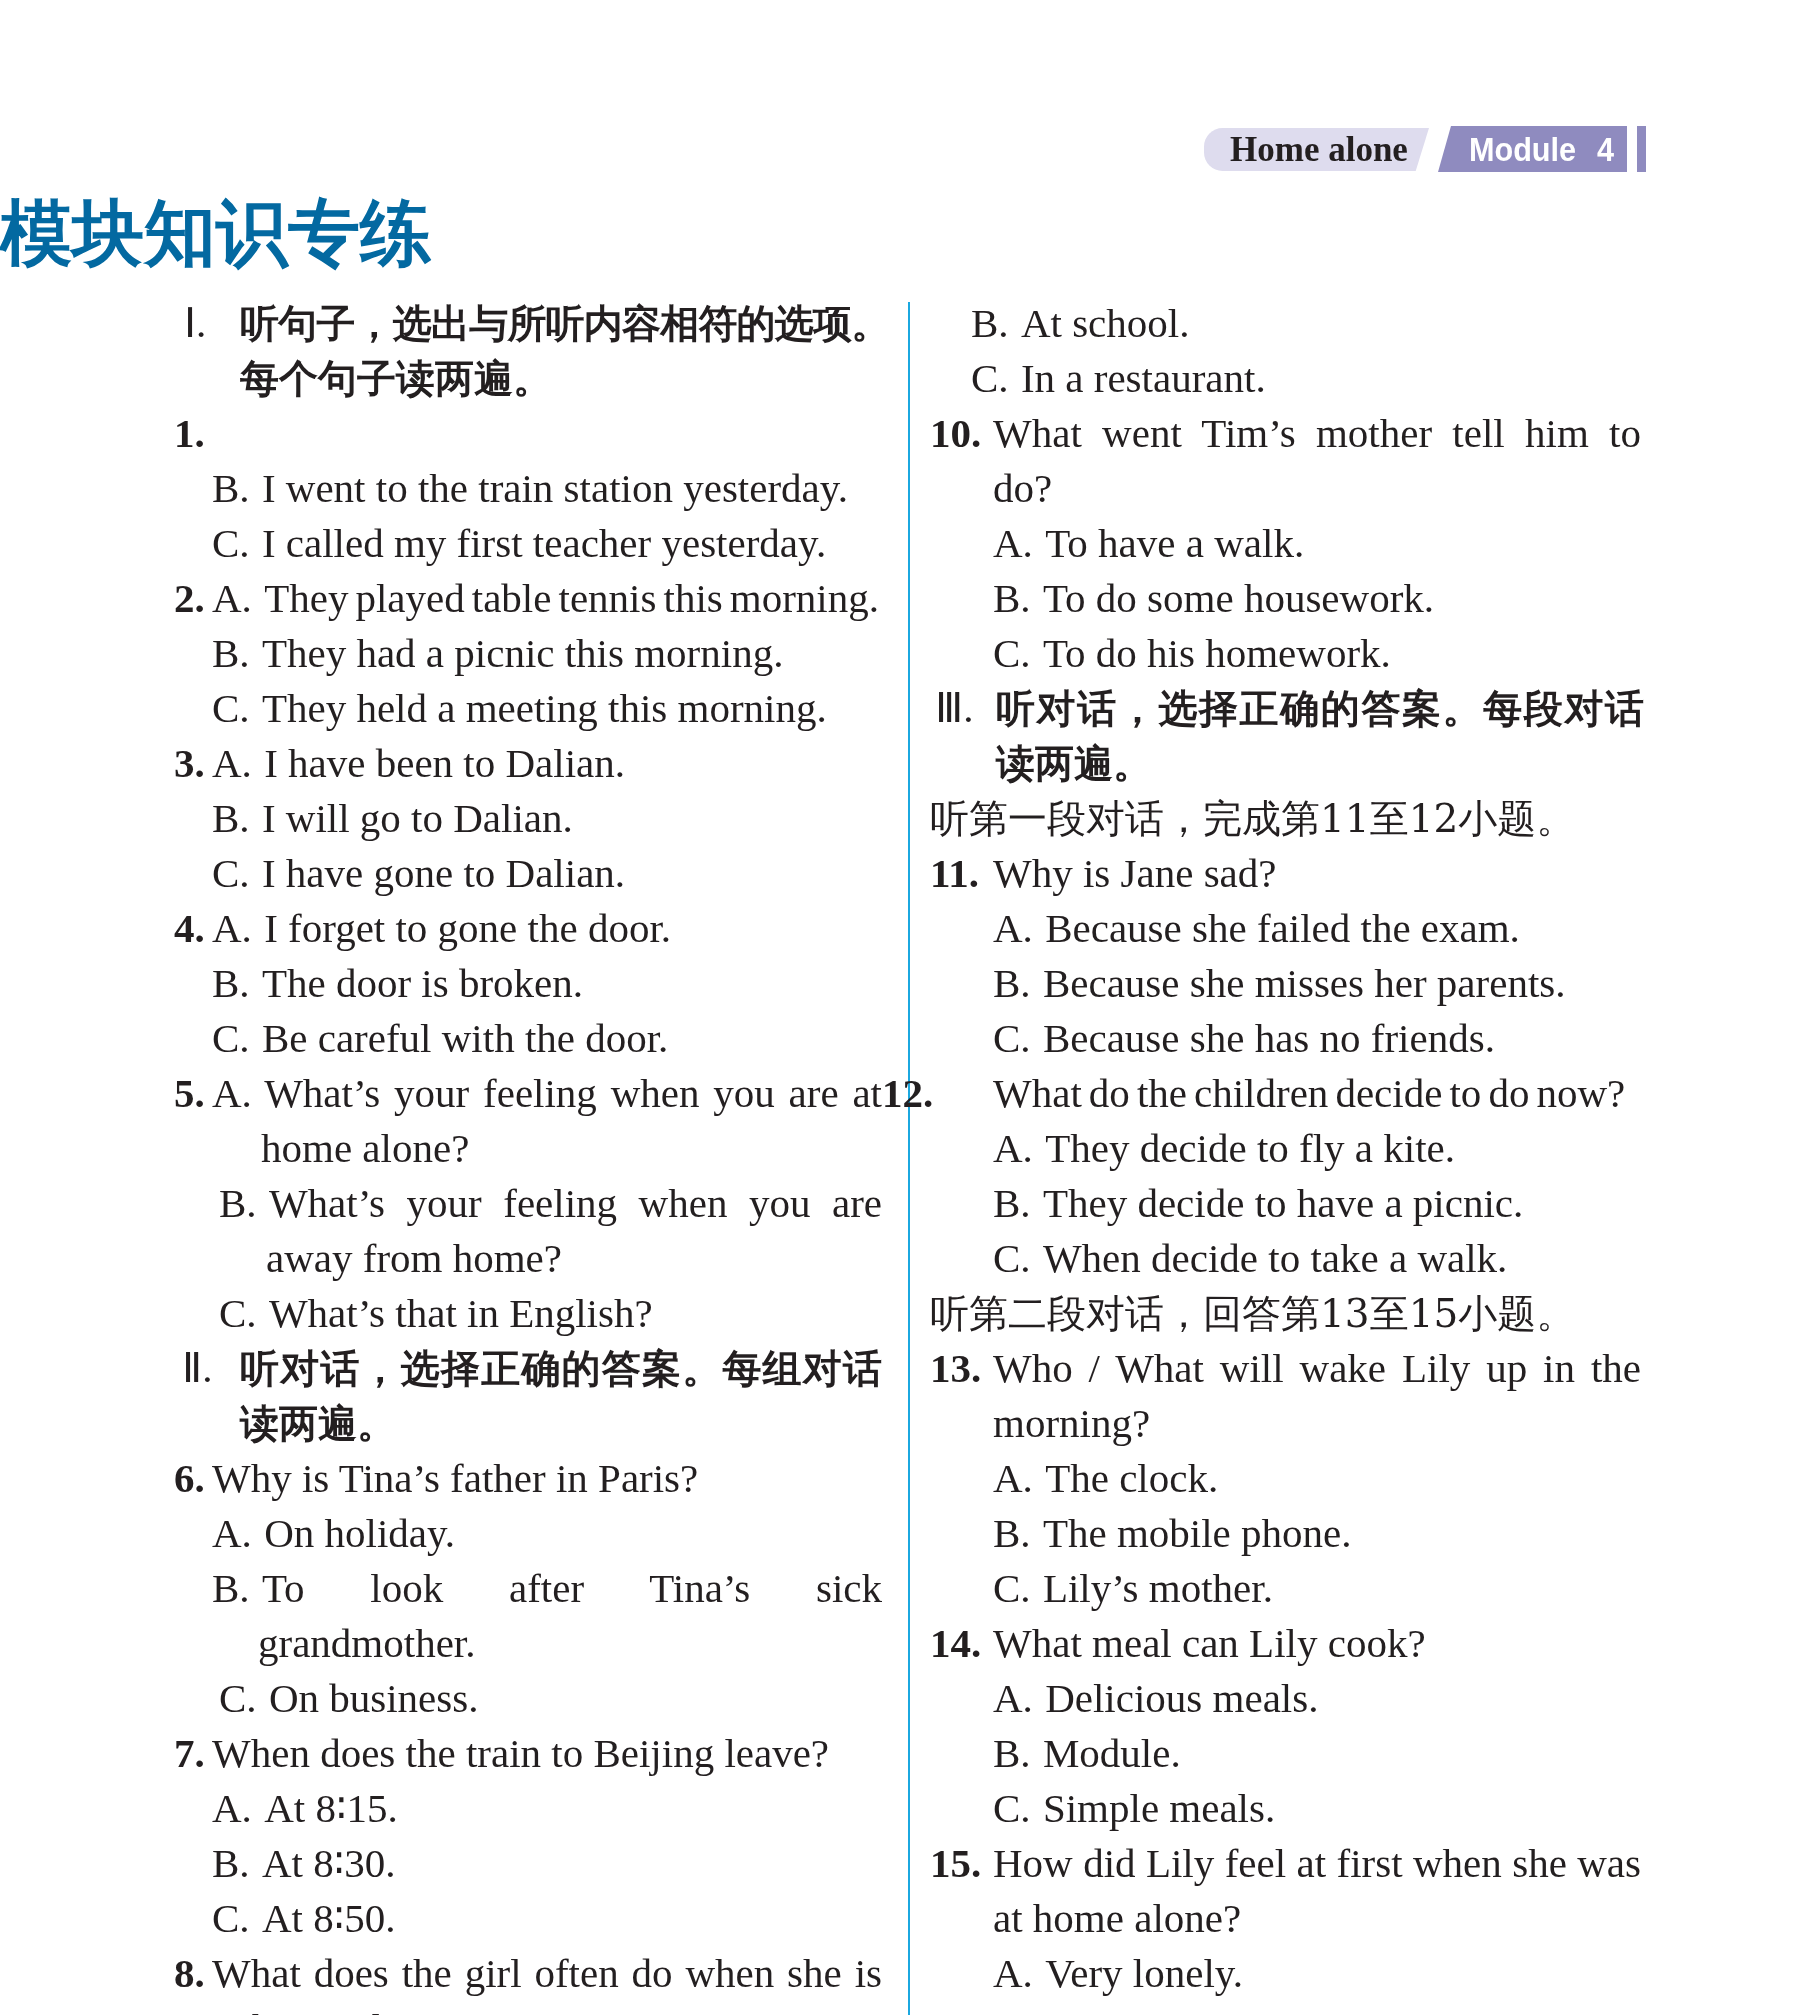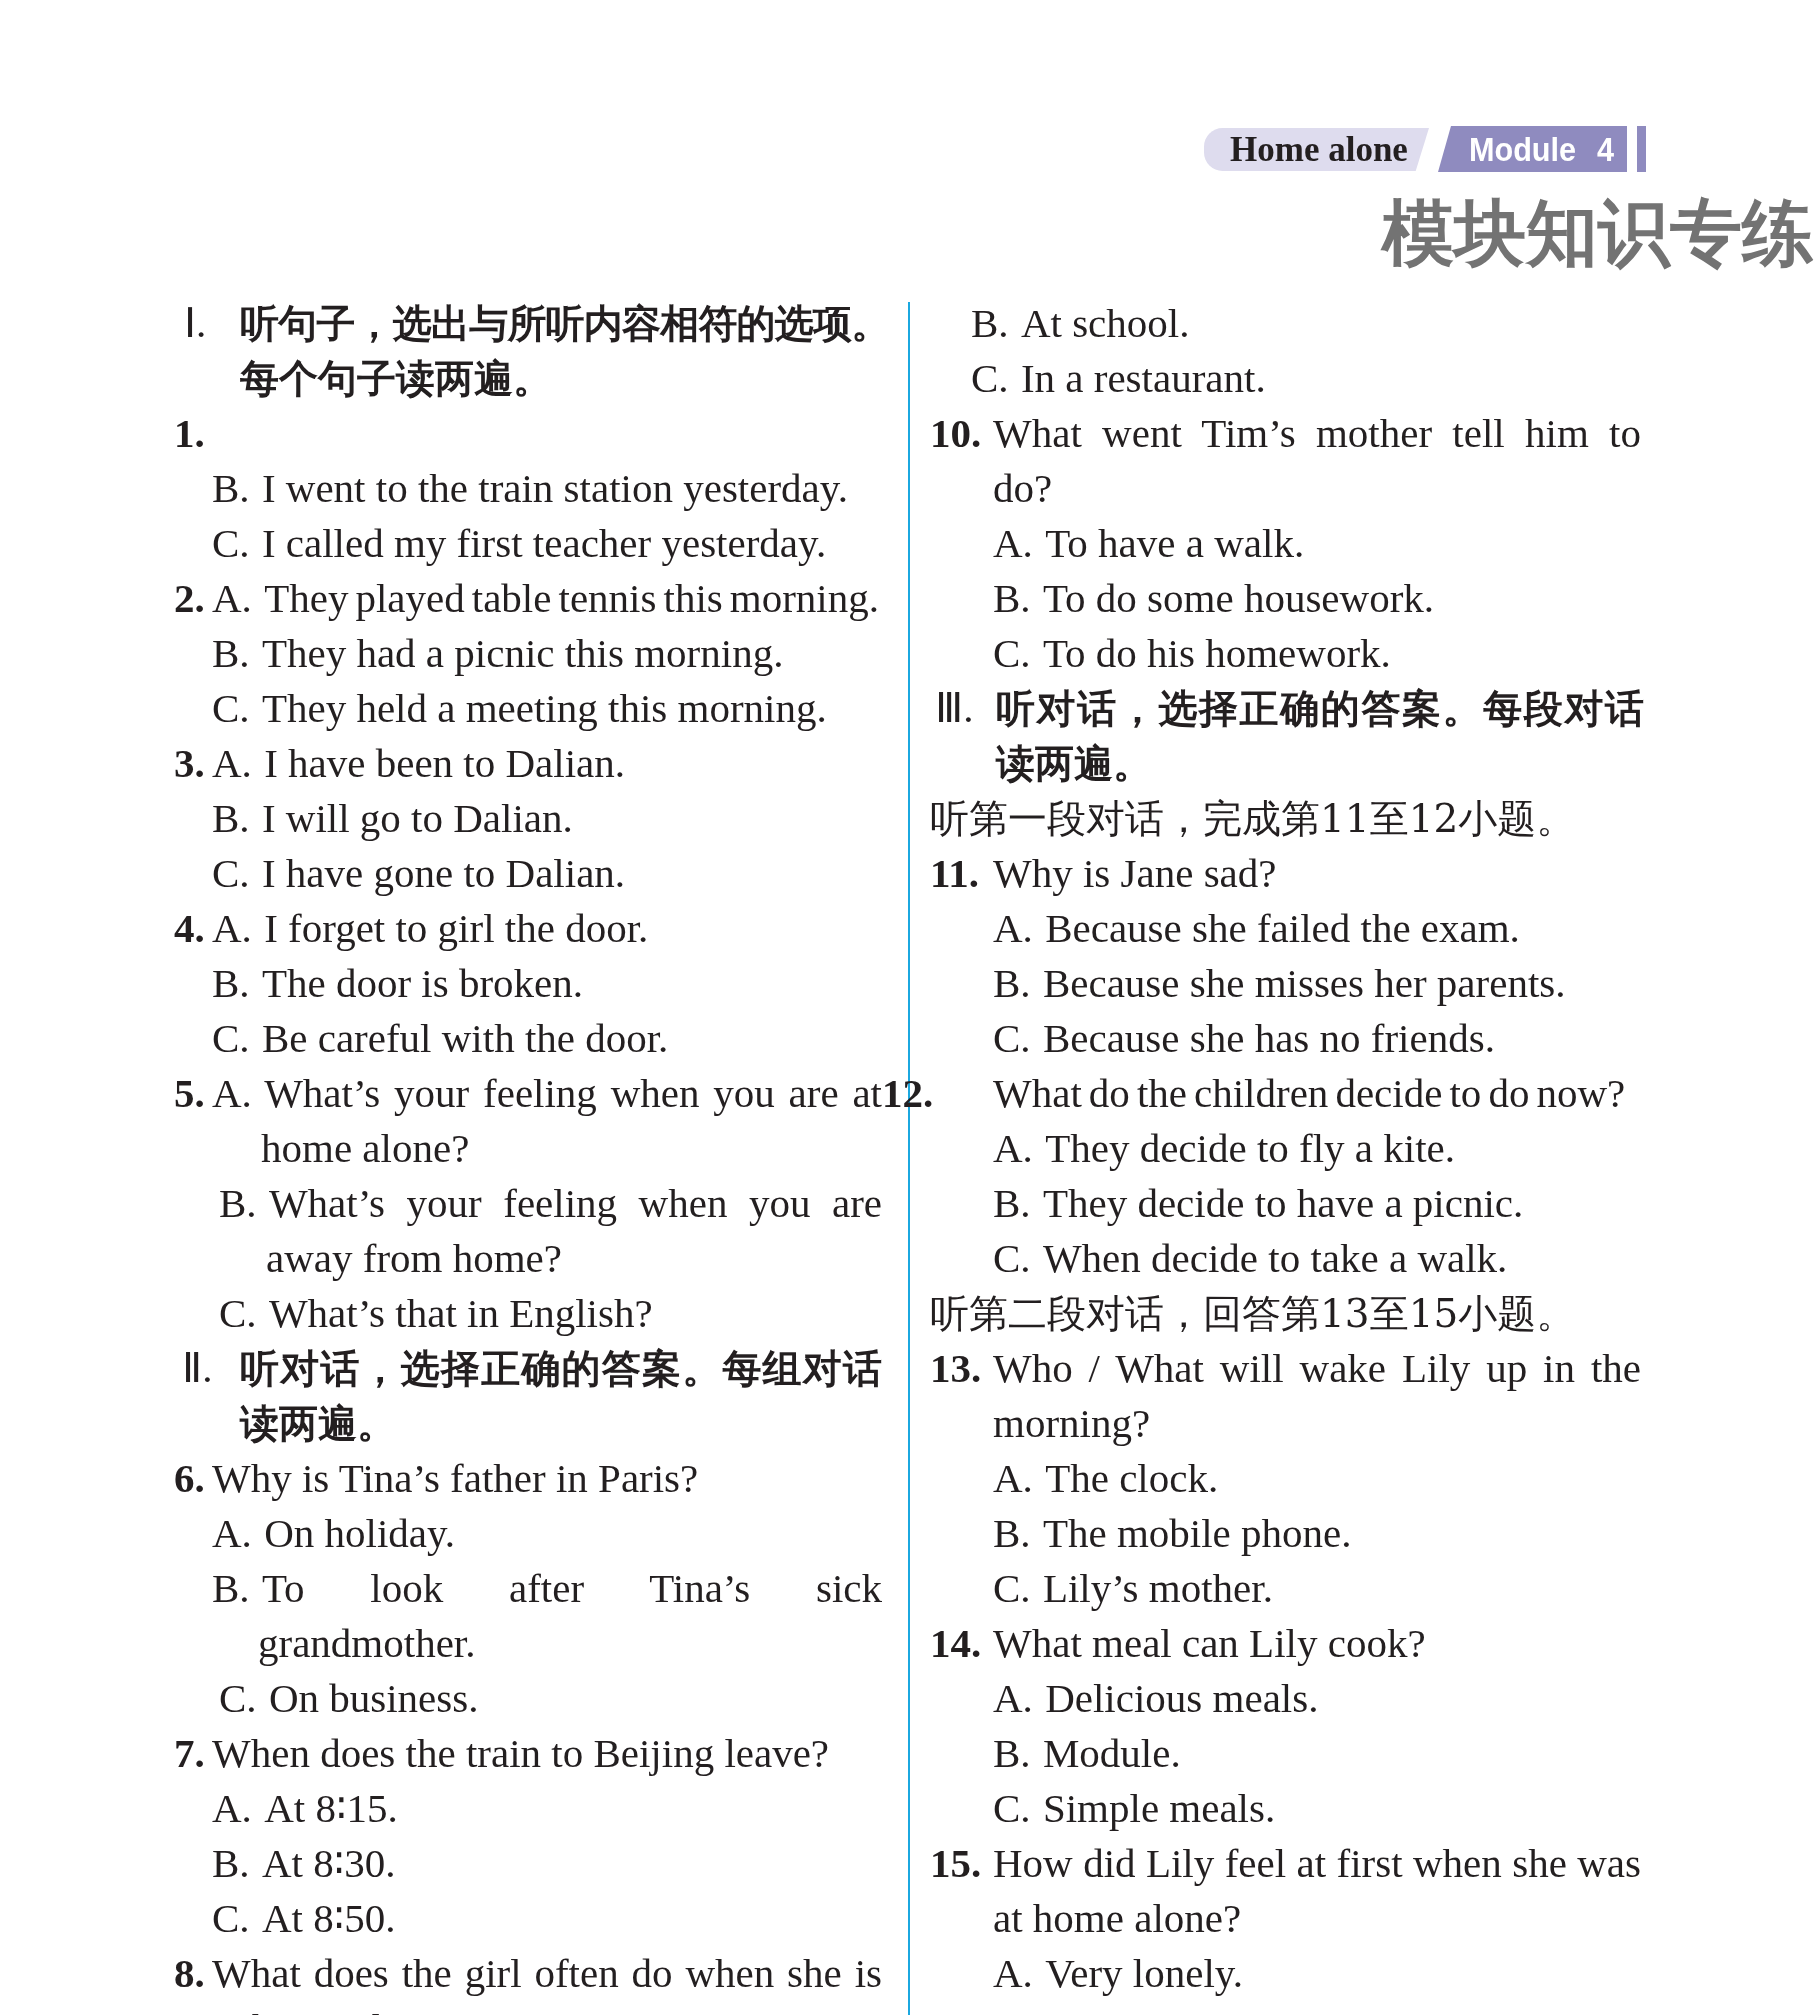--- a/index.html
+++ b/index.html
@@ -14,22 +14,22 @@
                  font-family:"Liberation Serif", serif; font-weight:bold; font-size:35px;
                  color:#231f20; white-space:nowrap; }
     .module-box { left:1438px; top:126px; width:189px; height:46px; background:#8f8bbf;
                   clip-path: polygon(13px 0, 100% 0, 100% 100%, 0 100%); }
     .module-text { top:126px; height:46px; line-height:46px; font-family:"Liberation Sans", sans-serif;
                    font-weight:bold; font-size:34px; color:#ffffff; white-space:nowrap;
                    transform:scaleX(0.9); transform-origin:left center; }
     .module-bar { left:1637px; top:126px; width:9.3px; height:46px; background:#8f8bbf; }
 
     
-    .title { left:0; top:193px; width:1814px; height:81px; line-height:81px; text-align:right;
-             font-family:"DejaVu Sans", sans-serif; font-weight:bold; font-size:72px; color:#737373; }
+    .title { left:0; top:193px; width:1814px; height:81px; line-height:81px; text-align:left;
+             font-family:"DejaVu Sans", sans-serif; font-weight:bold; font-size:72px; color:#0369a1; }
 
     
     .divider { left:908px; top:302px; width:1.6px; height:2059px; background:#1ba8e0; }
 
     
     .col { position:absolute; left:0; top:296px; width:1818px; }
     .ln { position:relative; height:55px; }
     .ln > span { position:absolute; top:0; height:55px; line-height:55px; white-space:nowrap; }
     .en { font-family:"Liberation Serif", serif; font-size:41px; color:#231f20; }
     .n { font-weight:bold; }
@@ -90,21 +90,21 @@
   </div>
   <div class="ln">
     <span class="en" style="left:212px"><span class="lbl">B.</span><span>I will go to Dalian.</span></span>
   </div>
   <div class="ln">
     <span class="en" style="left:212px"><span class="lbl">C.</span><span>I have gone to Dalian.</span></span>
   </div>
 
   <div class="ln">
     <span class="en n" style="left:174px">4.</span>
-    <span class="en" style="left:212px"><span class="lbl">A.</span><span>I forget to girl the door.</span></span>
+    <span class="en" style="left:212px"><span class="lbl">A.</span><span>I forget to gone the door.</span></span>
   </div>
   <div class="ln">
     <span class="en" style="left:212px"><span class="lbl">B.</span><span>The door is broken.</span></span>
   </div>
   <div class="ln">
     <span class="en" style="left:212px"><span class="lbl">C.</span><span>Be careful with the door.</span></span>
   </div>
 
   <div class="ln">
     <span class="en n" style="left:174px">5.</span>

